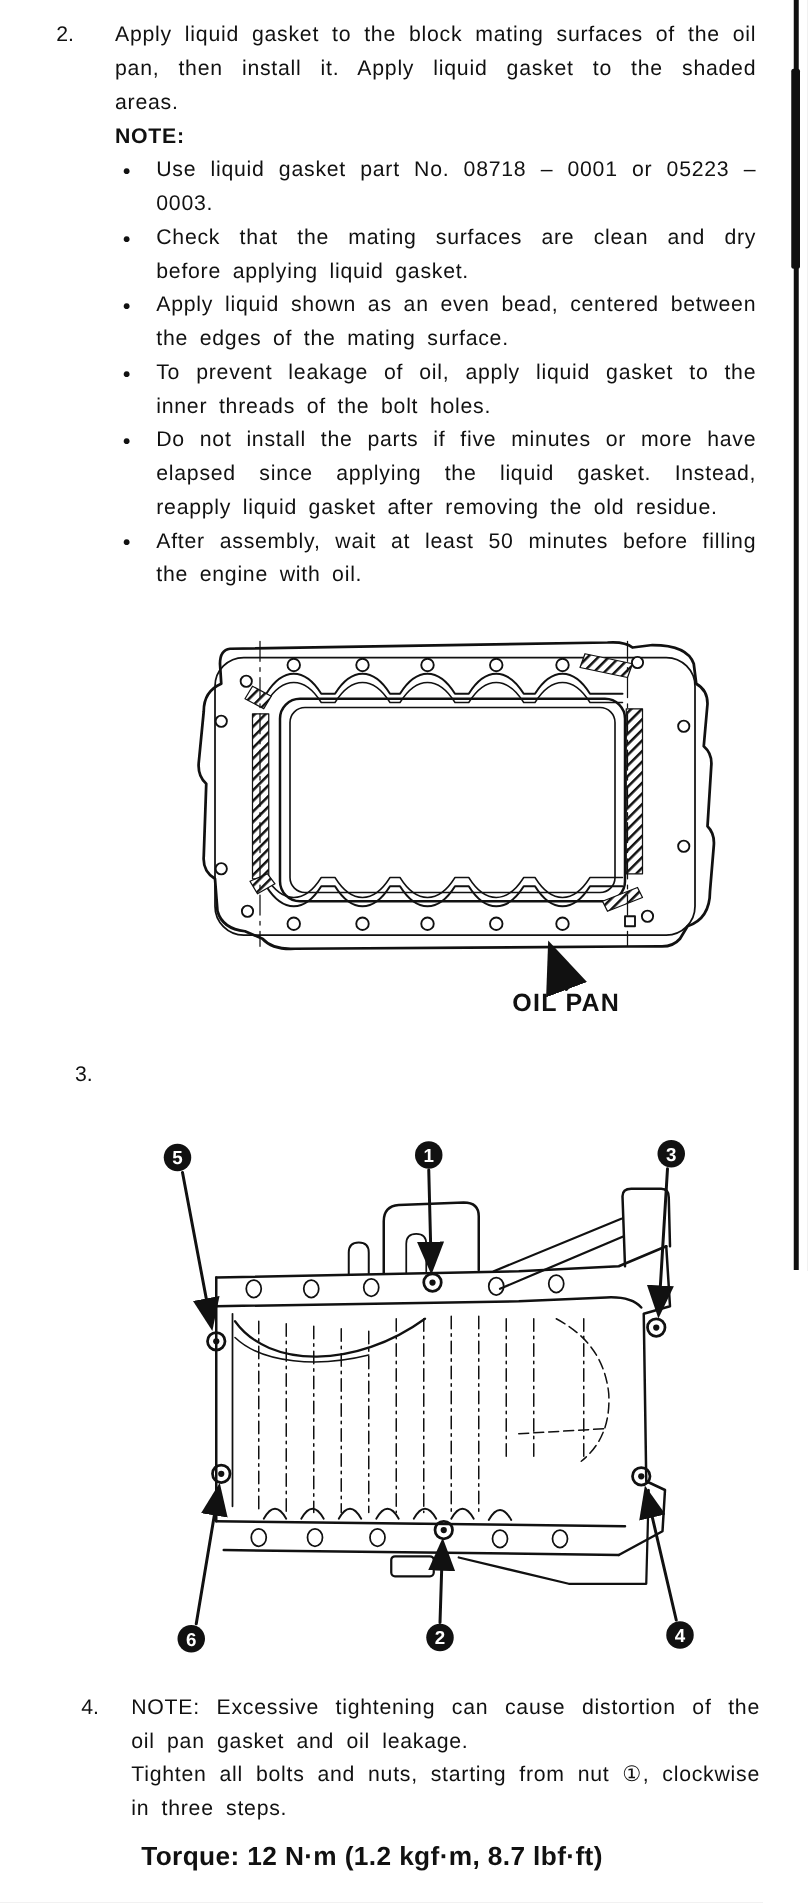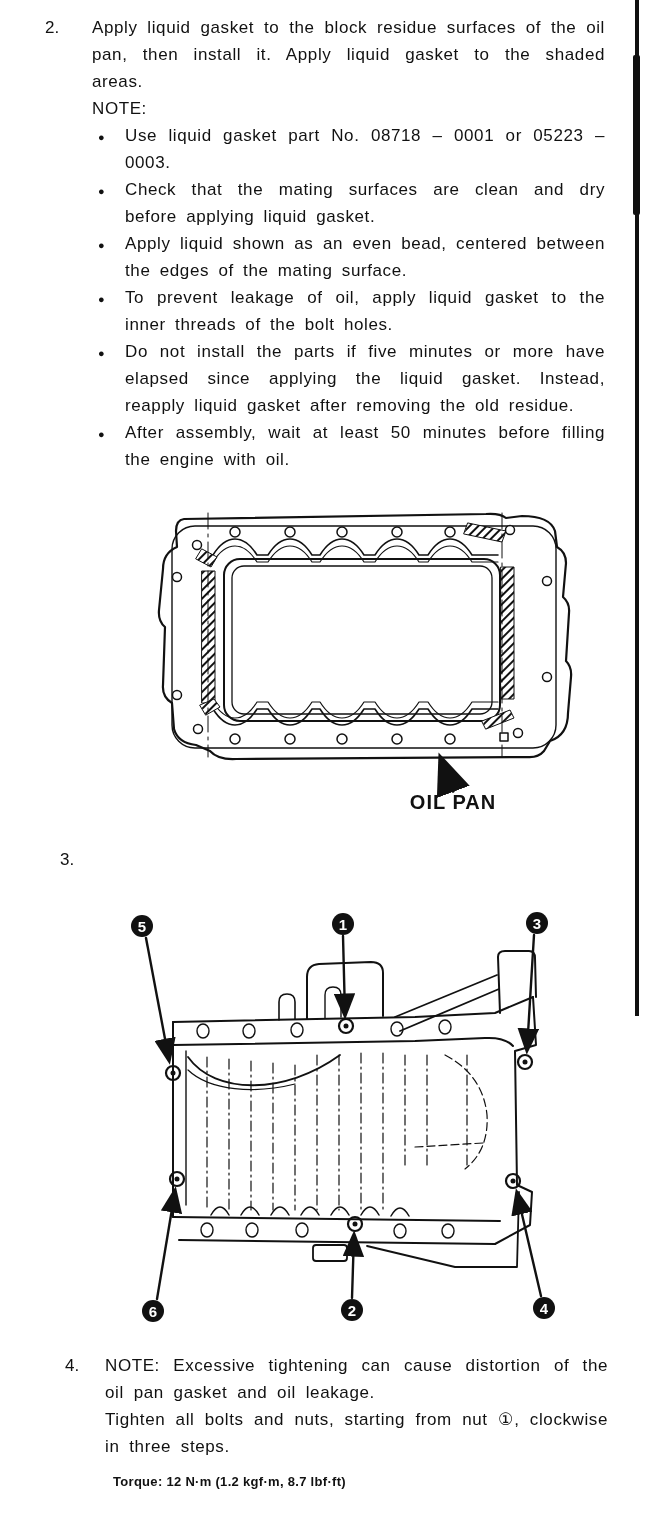--- a/index.html
+++ b/index.html
@@ -15,41 +15,41 @@
   .step2 { left:45px; top:14px; width:560px; }
   .step2 .num { width:47px; }
   .step3 { left:60px; top:846px; width:548px; }
   .step3 .num { width:40px; }
   .step4 { left:65px; top:1352px; width:543px; }
   .step4 .num { width:40px; }
   ul.bullets { list-style:none; margin:0; padding:0 0 0 6px; }
   ul.bullets li { display:flex; }
   ul.bullets .marker { flex:none; width:27px; font-size:11px; padding-top:2px; }
   ul.bullets .btext { flex:1; text-align:justify; letter-spacing:.6px; word-spacing:4px; }
-  .note-label { letter-spacing:.6px; }
-  .torque { position:absolute; left:113px; top:1474px; font-size:13px; font-weight:bold; letter-spacing:.3px; }
+  .note-label { letter-spacing:.6px;font-weight:bold; }
+  .torque { position:absolute; left:113px; top:1474px; font-size:21px; font-weight:bold; letter-spacing:.3px; }
   
   svg { position:absolute; }
   .fig1 { left:150px; top:505px; }
   .fig2 { left:115px; top:905px; }
   svg text.callout-num { font-family:"Liberation Sans","DejaVu Sans",sans-serif; font-size:15px; font-weight:bold; fill:#fff; text-anchor:middle; }
   svg text.fig-label { font-family:"Liberation Sans","DejaVu Sans",sans-serif; font-size:20px; font-weight:bold; fill:#111; text-anchor:middle; letter-spacing:1px; }
   
   .scan-line { position:absolute; left:635px; top:0; width:4px; height:1016px; background:#101010; }
   .scan-line-thick { position:absolute; left:633px; top:55px; width:7px; height:160px; background:#101010; border-radius:2px; }
 </style>
 </head>
 <body>
 
 <div class="page">
 
   <div class="step step2">
     <div class="num">2.</div>
     <div class="body">
-      <p>Apply liquid gasket to the block residue surfaces of the oil pan, then install it. Apply liquid gasket to the shaded areas.</p>
+      <p>Apply liquid gasket to the block mating surfaces of the oil pan, then install it. Apply liquid gasket to the shaded areas.</p>
       <p class="note-label">NOTE:</p>
       <ul class="bullets">
         <li>
           <span class="marker">●</span>
           <span class="btext">Use liquid gasket part No. 08718 – 0001 or 05223 – 0003.</span>
         </li>
         <li>
           <span class="marker">●</span>
           <span class="btext">Check that the mating surfaces are clean and dry before applying liquid gasket.</span>
         </li>

